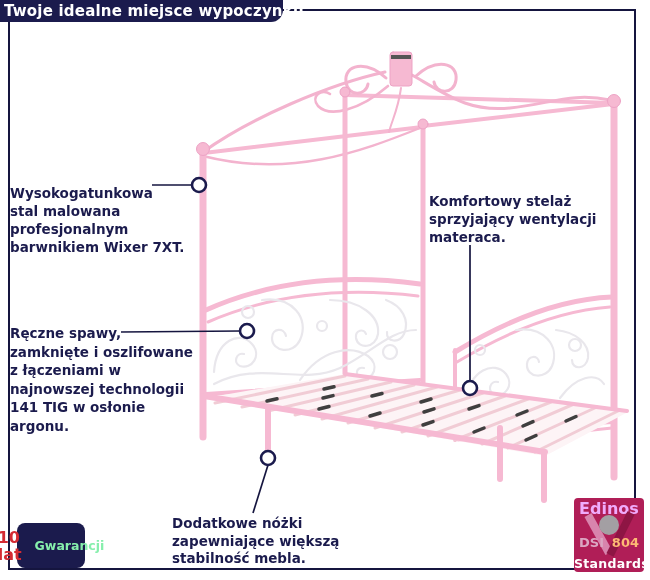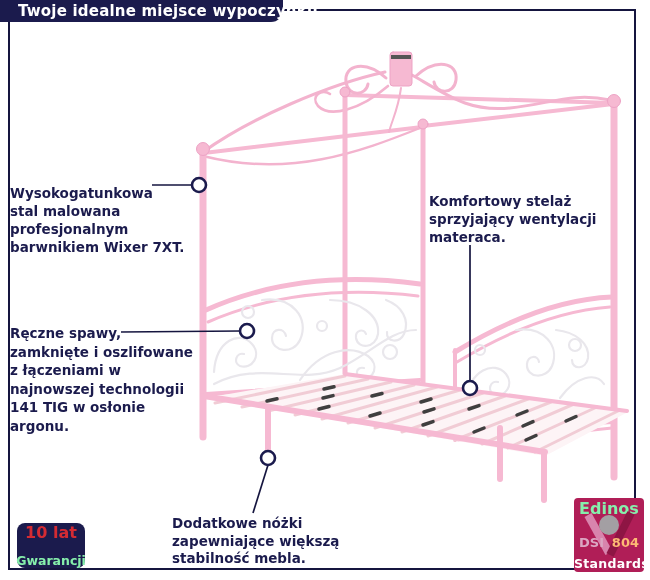--- a/index.html
+++ b/index.html
@@ -9,52 +9,52 @@
   }
   
   .frame-border{
     position:absolute;left:8px;top:9px;width:628px;height:561px;
     border:2px solid #15153f;box-sizing:border-box;background:transparent;
   }
   
   .top-bar{
     position:absolute;left:0;top:0;width:283px;height:22px;background:#1b1b4d;
     border-bottom-right-radius:12px;color:#fff;font-weight:700;font-size:15px;
-    line-height:22px;padding-left:18px;box-sizing:border-box;letter-spacing:.2px;
+    line-height:22px;padding-left:4px;box-sizing:border-box;letter-spacing:.2px;
     white-space:nowrap;
   }
   
   .brand{position:absolute;left:12px;top:28px;display:flex;align-items:center;}
   .brand-name{
     font-weight:800;font-size:31px;color:#111;letter-spacing:-1px;
     transform:scaleX(.82) scaleY(1.08);transform-origin:left center;margin-left:14px;
   }
   
   .ann{
     position:absolute;font-weight:700;font-size:13.5px;line-height:18px;
     color:#1b1b4d;white-space:pre-line;
   }
   .ann-steel{left:10px;top:176px;width:175px;margin-top:8px;}
   .ann-frame{left:429px;top:192px;width:200px;}
   .ann-welds{left:10px;top:324px;width:200px;line-height:18.5px;}
   .ann-legs{left:172px;top:515px;width:220px;line-height:17.5px;}
   
   .warranty-badge{
     position:absolute;left:17px;top:523px;width:68px;height:45px;background:#1b1b4d;
-    border-radius:8px;display:flex;flex-direction:column;align-items:center;
+    border-radius:8px;display:flex;flex-direction:row;align-items:center;
     justify-content:center;gap:13px;
   }
   .warranty-years{color:#d42b33;font-weight:700;font-size:16px;line-height:17px;}
   .warranty-label{color:#86efac;font-weight:700;font-size:12.5px;line-height:13px;}
   .edinos-badge{
     position:absolute;left:574px;top:498px;width:70px;height:74px;background:#b01e57;
     border-radius:4px;overflow:hidden;
   }
   .edinos-title{
-    position:absolute;top:1px;left:0;width:100%;text-align:center;color:#86efac;
+    position:absolute;top:1px;left:0;width:100%;text-align:center;color:#f0abfc;
     font-weight:800;font-size:16px;
   }
   .edinos-v{position:absolute;left:0;top:13px;}
   .edinos-dsi{position:absolute;left:5px;top:37px;color:#dba6c2;font-weight:700;font-size:13px;}
   .edinos-804{position:absolute;right:5px;top:37px;color:#fdba74;font-weight:700;font-size:13px;}
   .edinos-standards{
     position:absolute;bottom:1px;left:0;width:100%;text-align:center;color:#fff;
     font-weight:800;font-size:12.5px;letter-spacing:.3px;
   }
   svg{display:block;}

